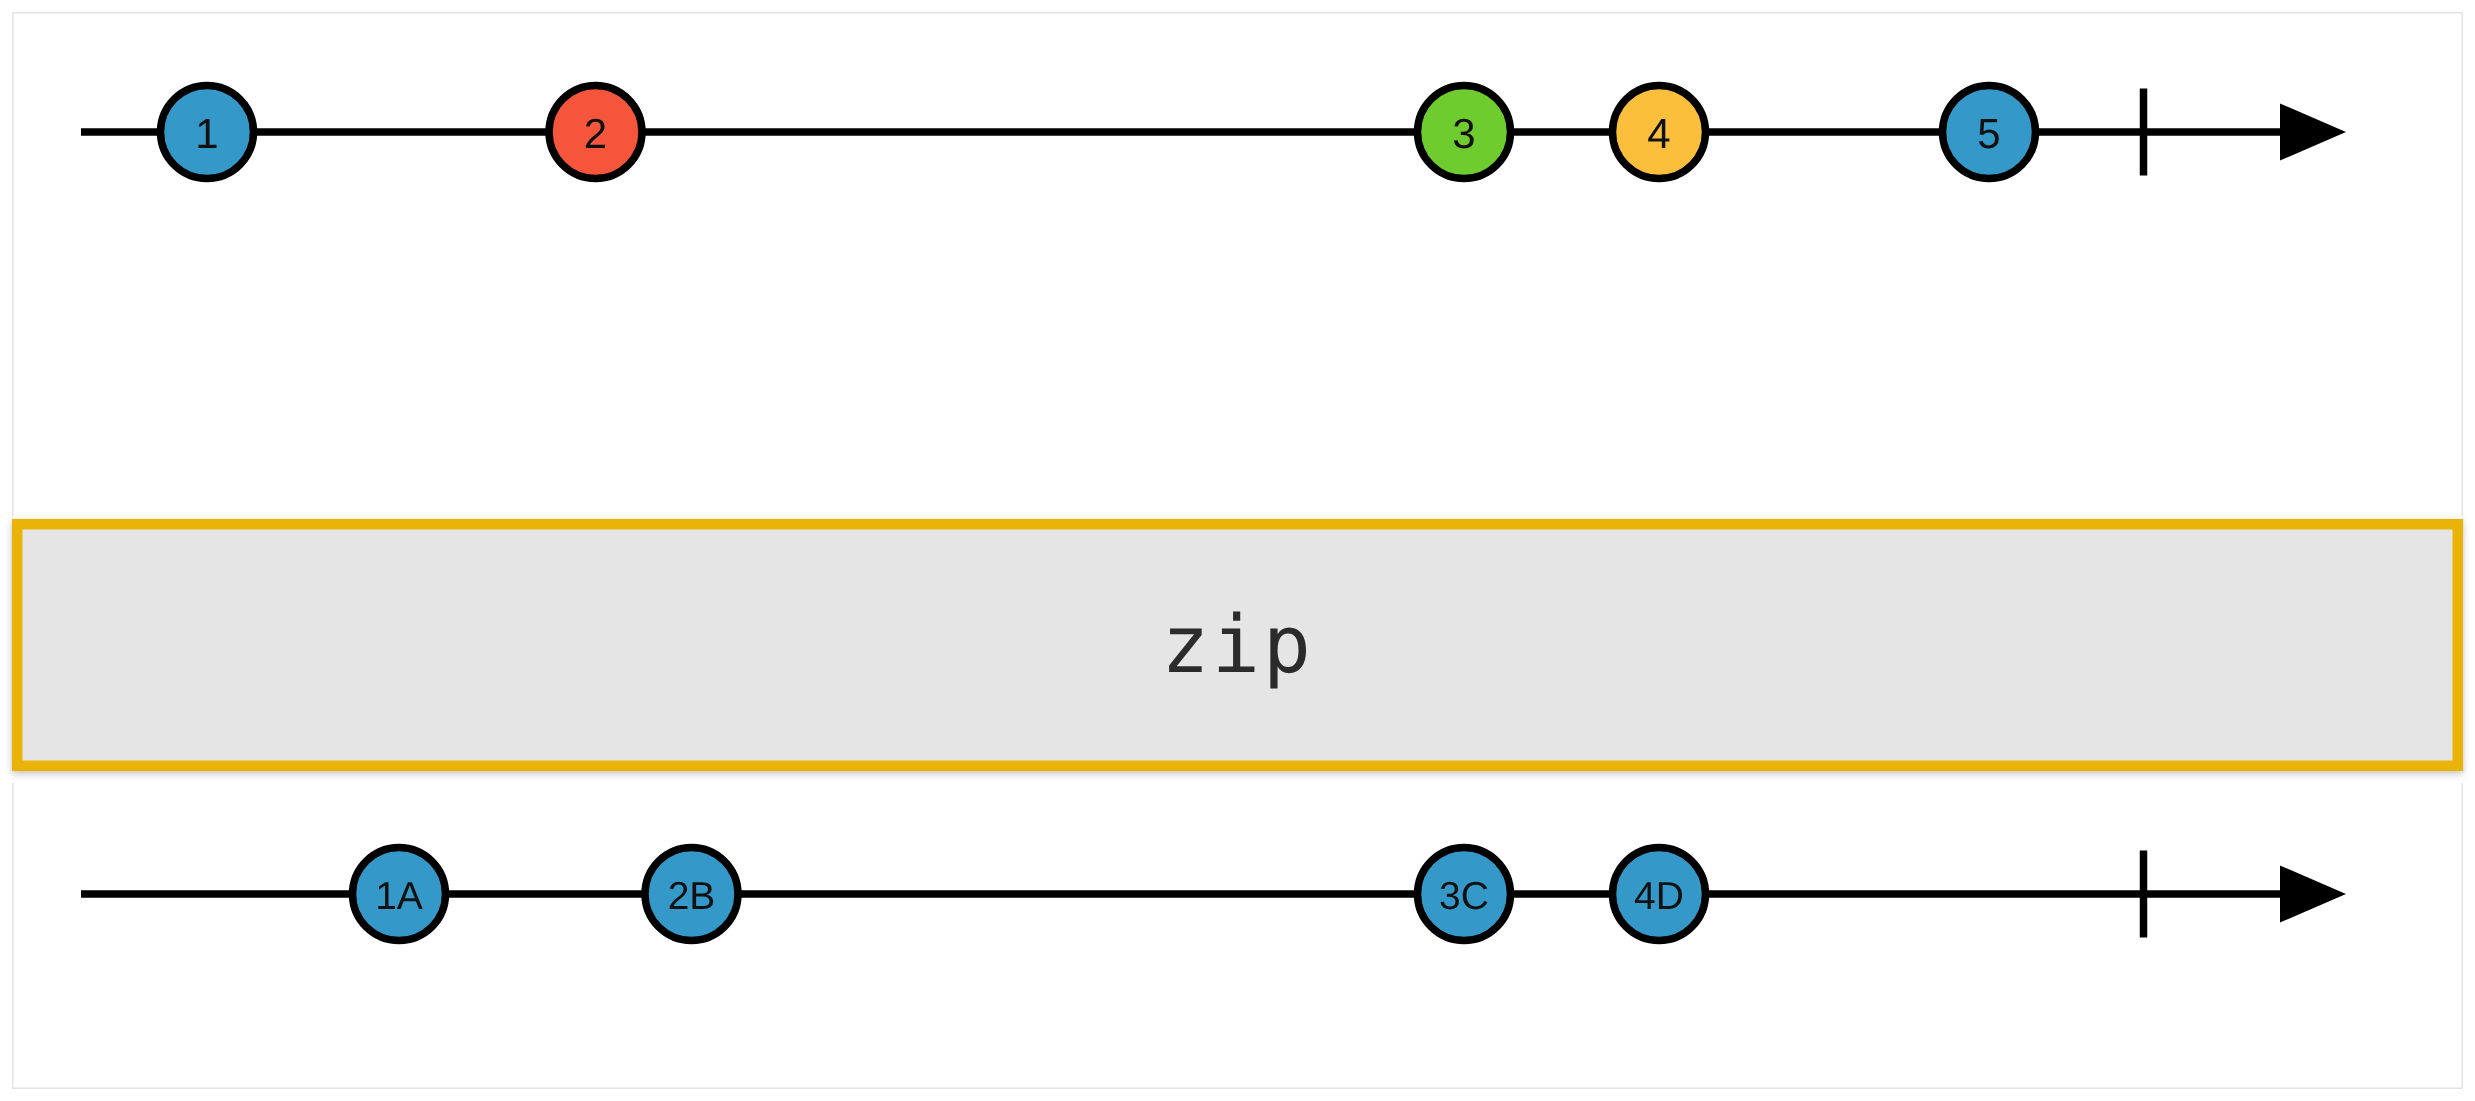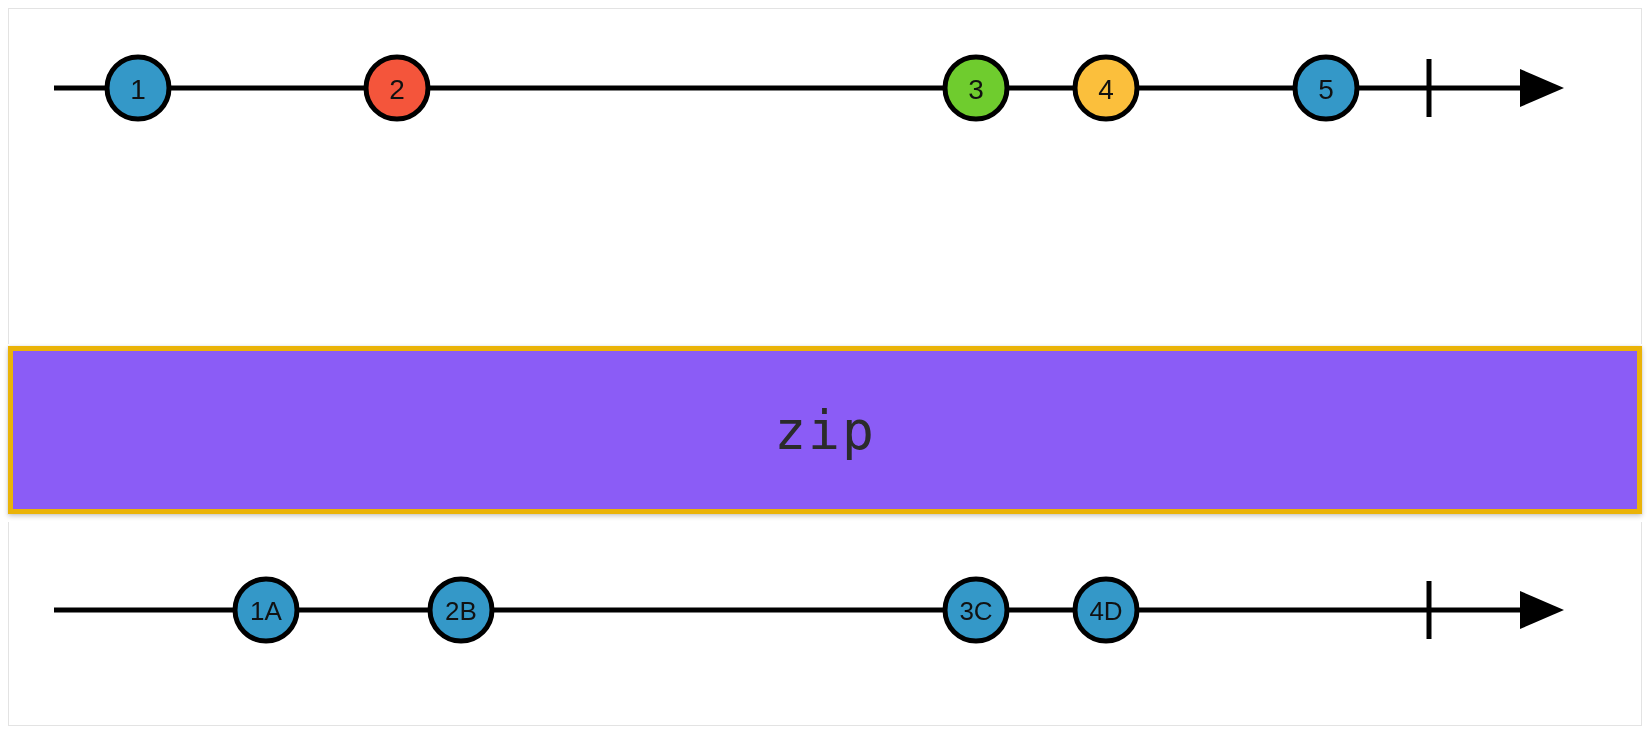--- a/index.html
+++ b/index.html
@@ -26,22 +26,22 @@
   }
   #panel-inputs{
     top:8px;
     height:336px;
     border:1px solid #e3e3e3;
     border-bottom:none;
   }
   #panel-operator{
     top:346px;
     height:168px;
-    border:5px solid #eab308;
-    background:#8b5cf6;
+    border:7px solid #eab308;
+    background:#e5e5e5;
     box-shadow:0 2px 5px rgba(0,0,0,0.22), 0 0 0 1px rgba(0,0,0,0.02);
     display:flex;
     align-items:center;
     justify-content:center;
   }
   #panel-output{
     top:522px;
     height:204px;
     border:1px solid #e3e3e3;
     border-top:none;
@@ -127,21 +127,21 @@
           </g>
         </svg>
     </div>
   </section>
 
   <section class="panel" id="panel-operator">
     <div class="operator-label">zip</div>
   </section>
 
   <section class="panel" id="panel-output">
-    <div class="timeline" style="top:18px;">
+    <div class="timeline" style="top:4px;">
       <svg width="1634" height="160" viewBox="0 0 1634 160">
           <line x1="45" y1="70" x2="1513" y2="70" stroke="#000000" stroke-width="5" stroke-linecap="butt"></line>
           <polygon points="1511,51 1555,70 1511,89" fill="#000000"></polygon>
           <line x1="1420" y1="41" x2="1420" y2="99" stroke="#000000" stroke-width="5"></line>
           <g>
             <circle cx="257" cy="70" r="31" fill="#3498c8" stroke="#000000" stroke-width="5"></circle>
             <text x="257" y="71" class="marble-label" font-size="26">1A</text>
           </g>
           <g>
             <circle cx="452" cy="70" r="31" fill="#3498c8" stroke="#000000" stroke-width="5"></circle>

